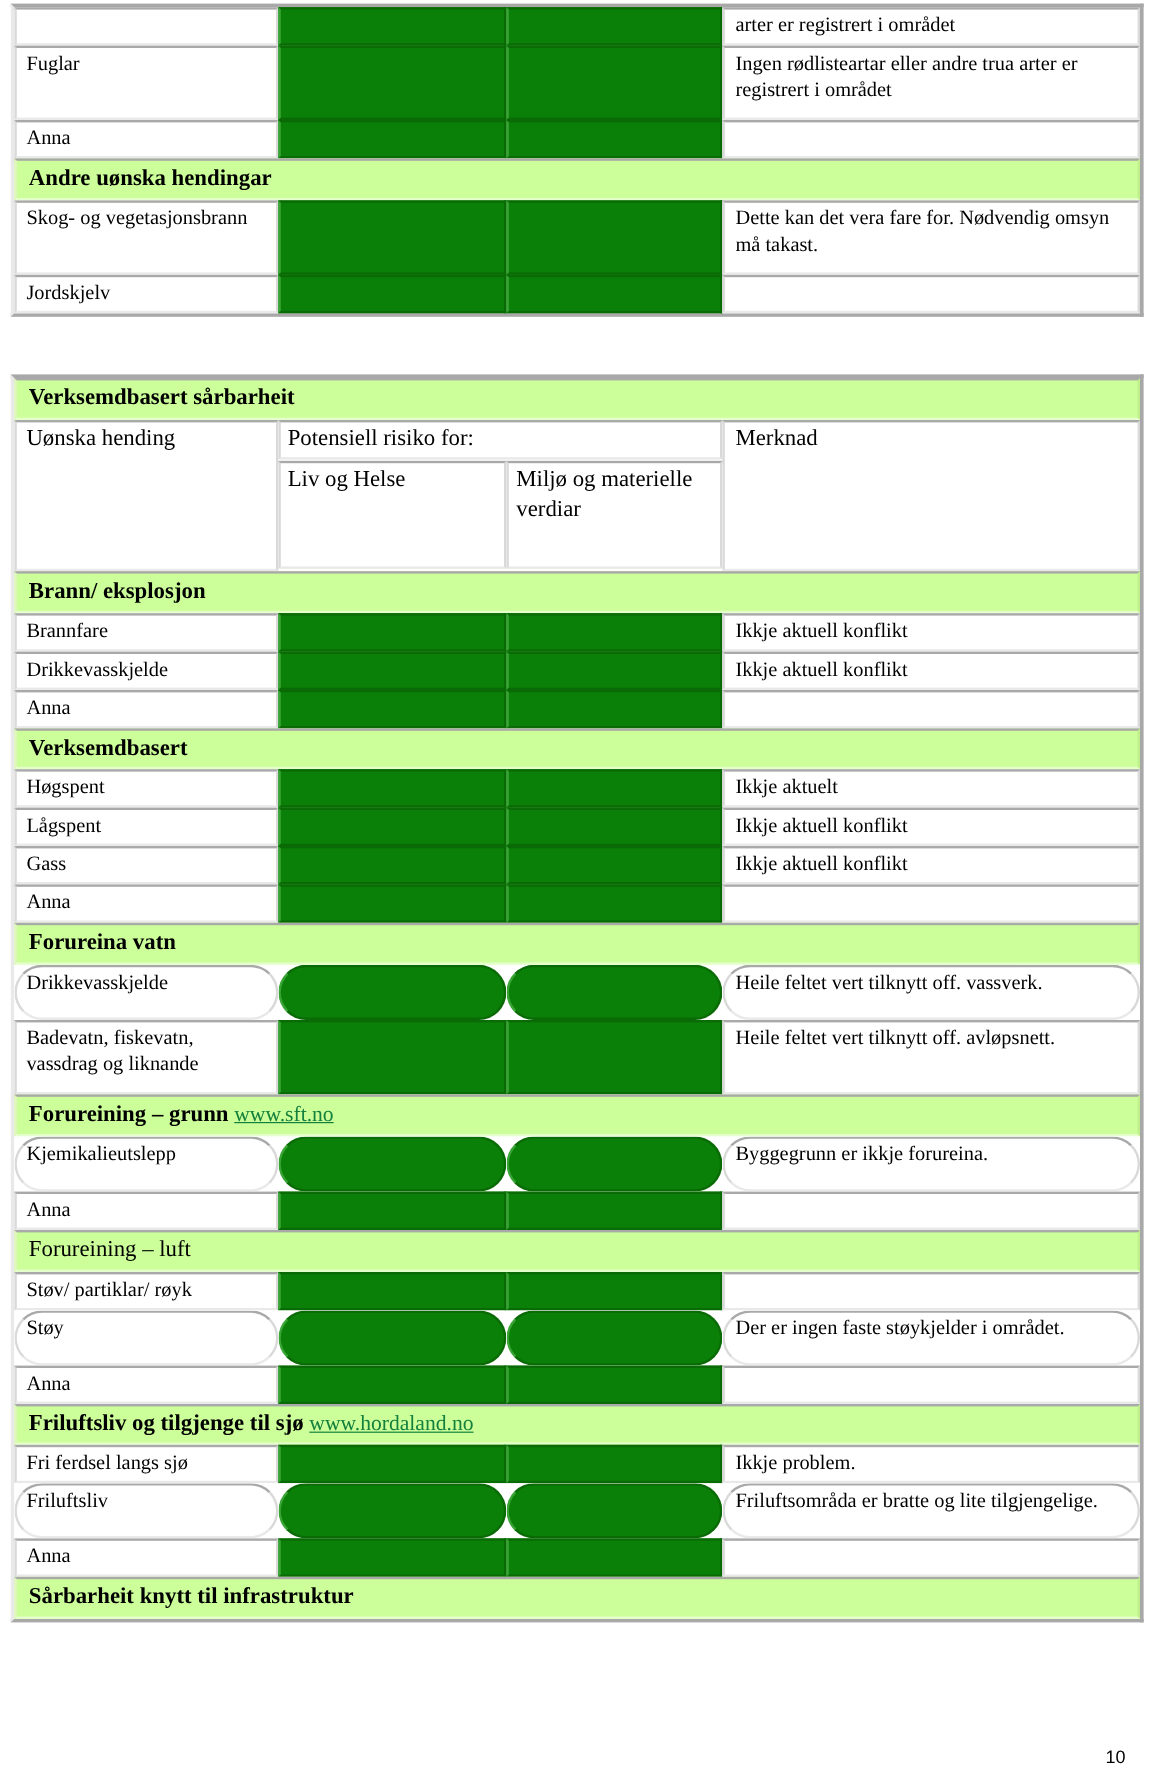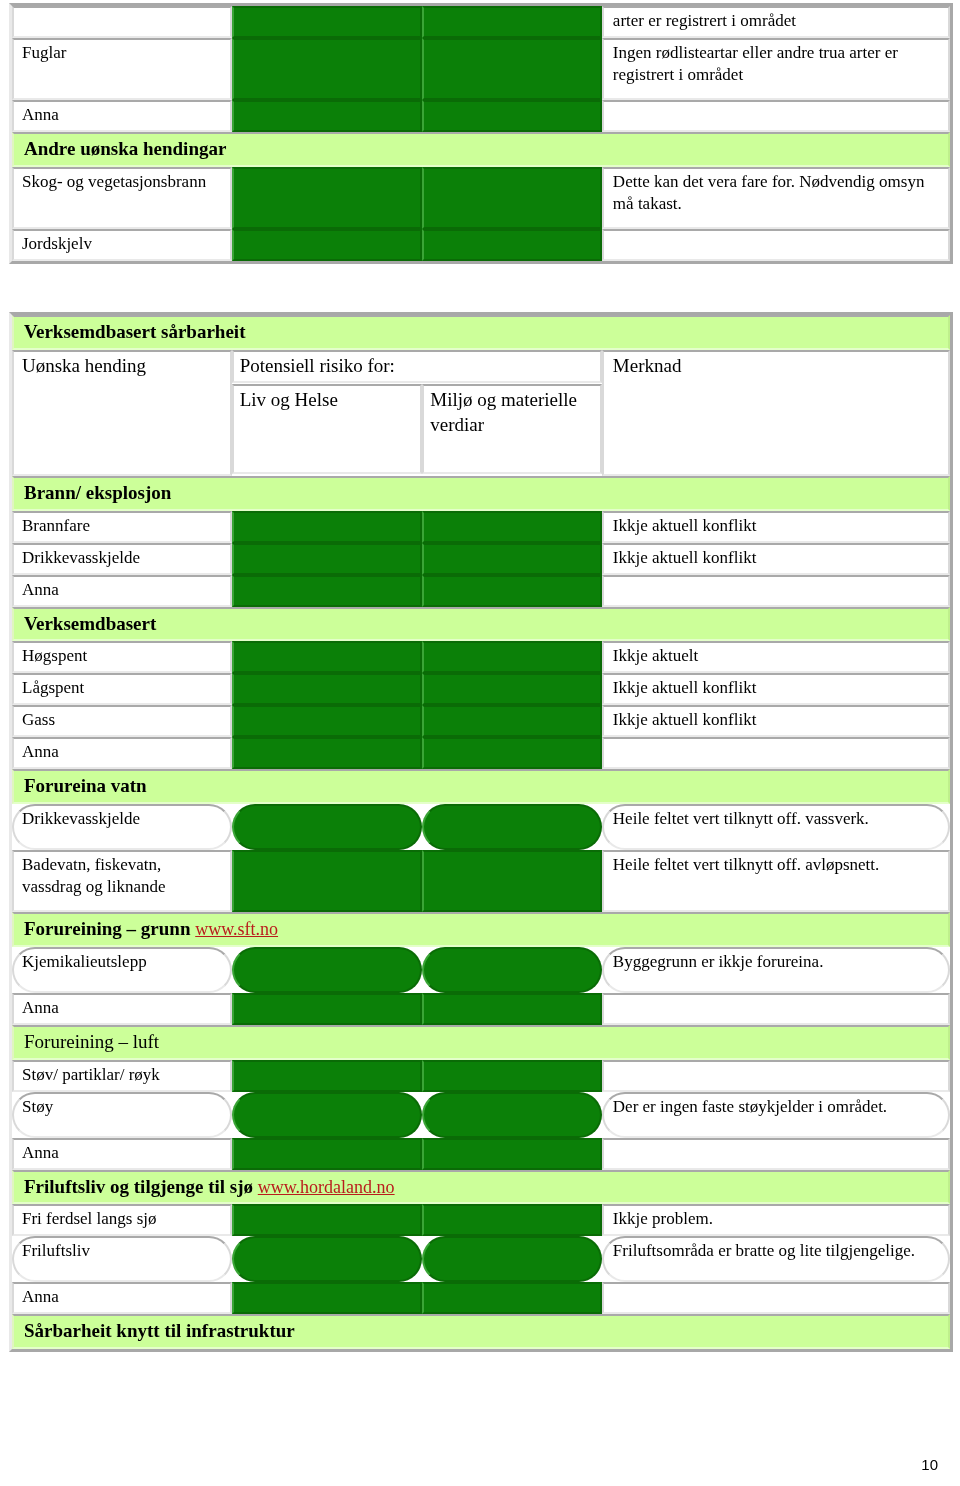--- a/index.html
+++ b/index.html
@@ -99,21 +99,21 @@
     box-sizing: border-box;
     padding: 3px 22px 4px 10px;
     font-size: 19px;
     line-height: 1.25;
     font-weight: bold;
     min-height: 30px;
   }
   .banner.thin { font-weight: normal; font-size: 19px; }
 
   .banner a, .link {
-    color: #b91c1c;
+    color: #15803d;
     text-decoration: underline;
     font-weight: normal;
     font-size: 18px;
   }
 
   
   .cell.hdr {
     font-weight: normal;
     font-size: 19px;
   }

